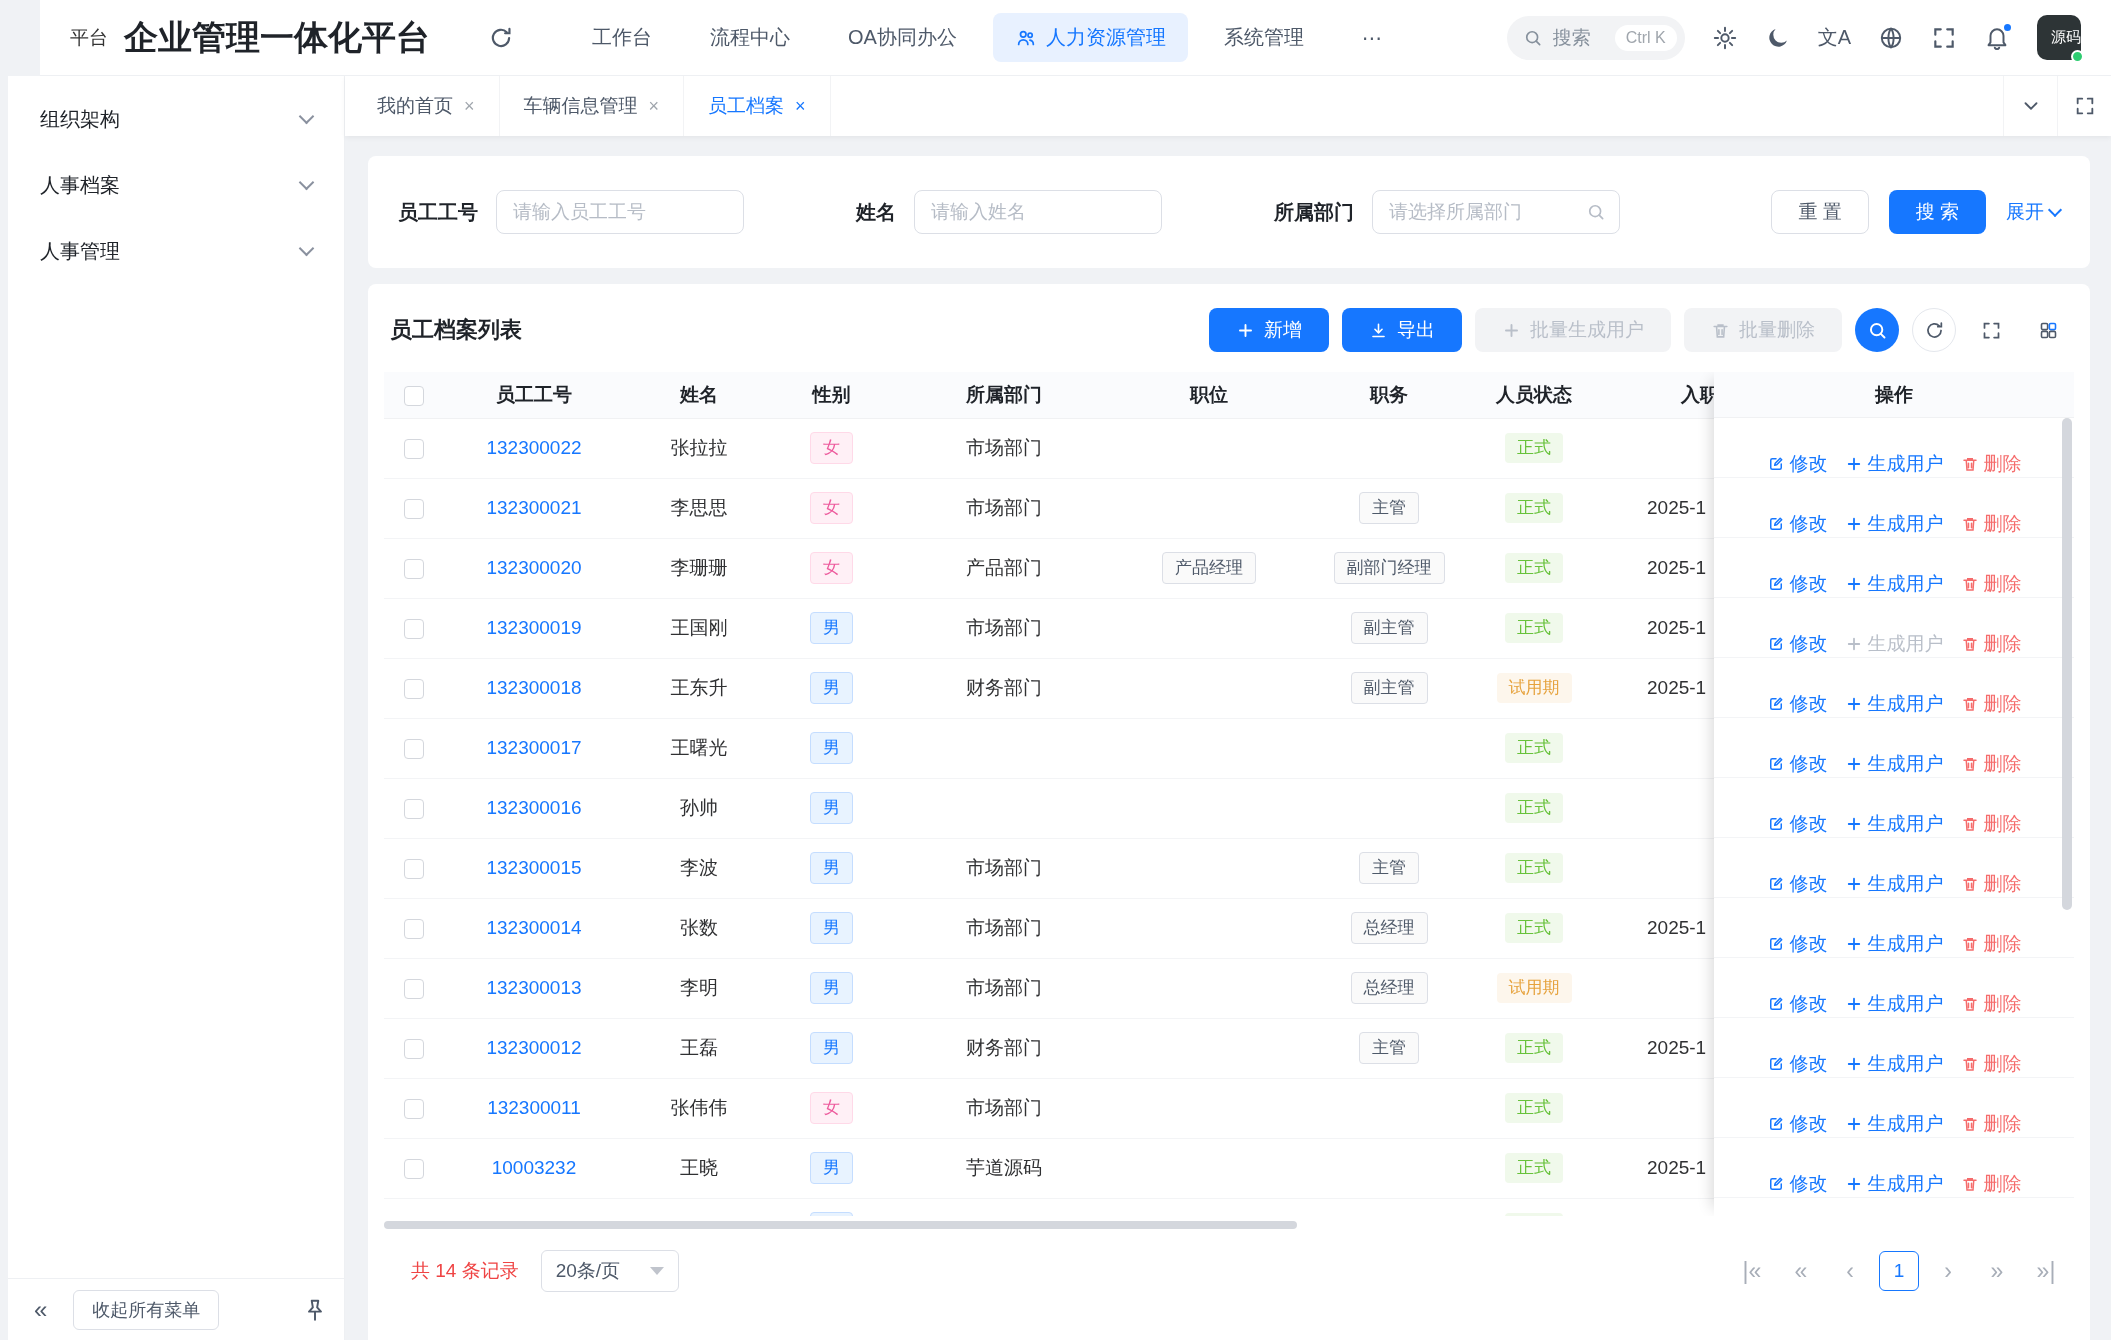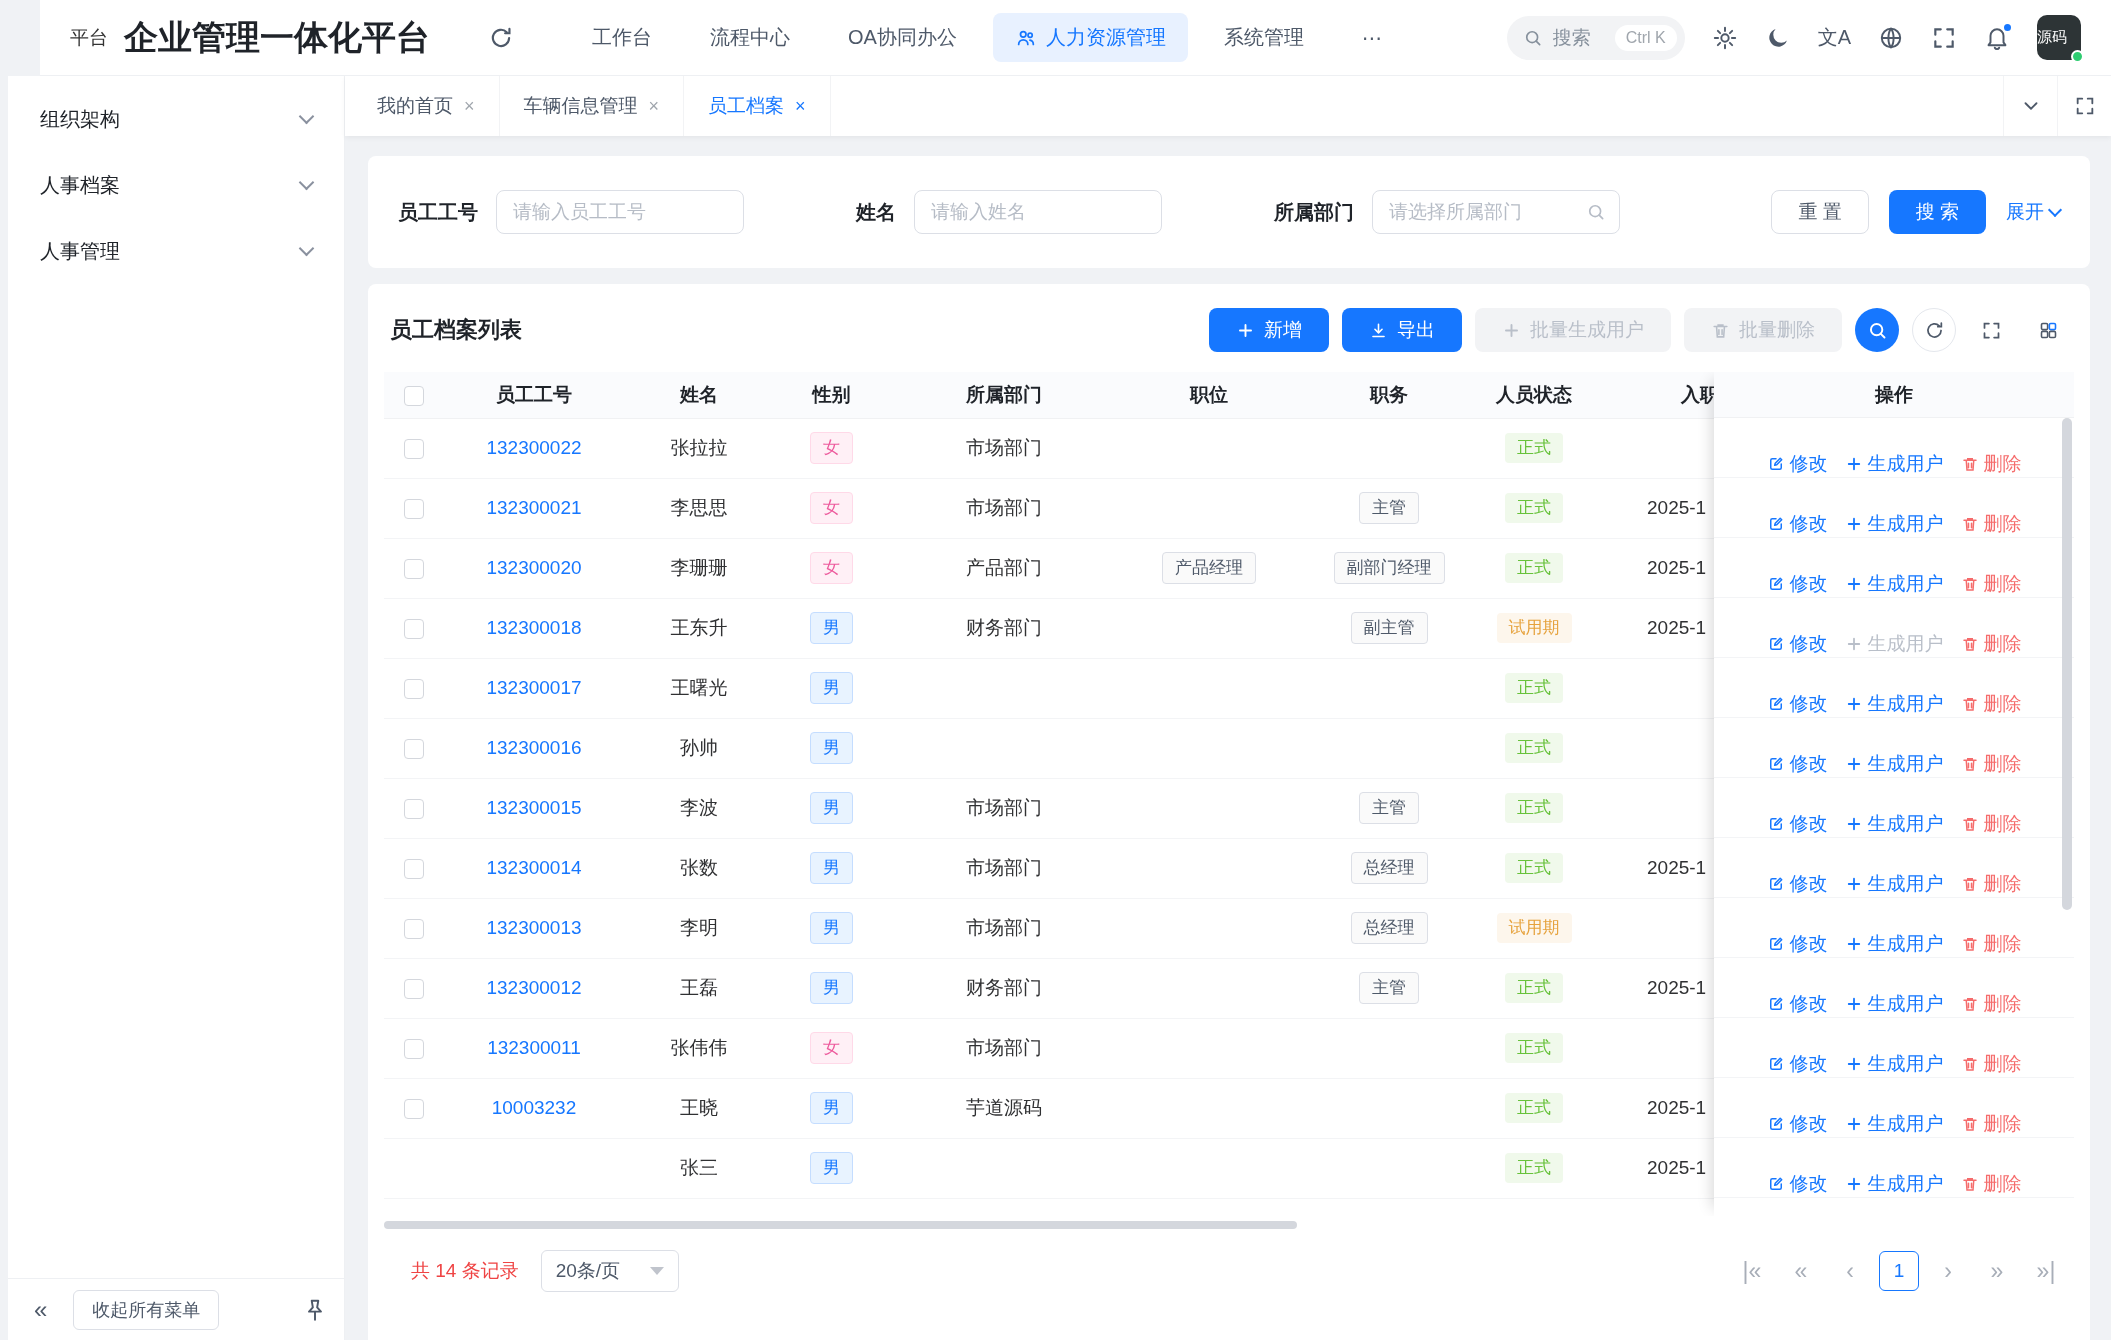--- a/index.html
+++ b/index.html
@@ -26,21 +26,21 @@
     border-radius: 22px; height: 44px; padding: 0 8px 0 16px; color: #86909c; width: 178px; cursor: pointer; }
   .search-pill .mi { width: 20px; height: 20px; }
   .kbd { margin-left: auto; background: #fff; border-radius: 14px; padding: 4px 11px;
     font-size: 16px; color: #a0a6ad; white-space: nowrap; }
   .nav-icon { width: 26px; height: 26px; color: #4e5969; cursor: pointer; position: relative; }
   .nav-icon .mi { width: 26px; height: 26px; }
   .translate-txt { font-size: 20px; color: #4e5969; white-space: nowrap; cursor: pointer; }
   .bell-dot { position: absolute; top: -3px; right: -3px; width: 11px; height: 11px;
     border-radius: 50%; background: var(--primary, #1677ff); border: 2px solid #fff; }
   .avatar { width: 44px; height: 45px; border-radius: 10px; background: #2d3436; color: #fff;
-    font-size: 15px; display: flex; align-items: center; justify-content: flex-start;
+    font-size: 15px; display: flex; align-items: center; justify-content: flex-end;
     position: relative; cursor: pointer; }
   .avatar-dot { position: absolute; right: -3px; bottom: -3px; width: 13px; height: 13px;
     border-radius: 50%; background: #2ecc71; border: 2px solid #fff; }
 
   
   .layout { display: flex; height: 1264px; padding-left: 8px; }
   .sidebar { width: 337px; background: #fff; border-right: 1px solid #eef0f3;
     display: flex; flex-direction: column; }
   .side-items { flex: 1; padding-top: 10px; }
   .side-item { height: 66px; display: flex; align-items: center; justify-content: space-between;
@@ -451,20 +451,31 @@
                   <td>李珊珊</td>
                   <td><span class="tag tag-female">女</span></td>
                   <td>产品部门</td>
                   <td><span class="tag tag-plain">产品经理</span></td>
                   <td><span class="tag tag-plain">副部门经理</span></td>
                   <td><span class="tag tag-success">正式</span></td>
                   <td class="date-cell">2025-1</td>
                 </tr>
                 <tr>
                   <td><span class="cb"></span></td>
+                  <td><span class="id-link">132300019</span></td>
+                  <td>王国刚</td>
+                  <td><span class="tag tag-male">男</span></td>
+                  <td>市场部门</td>
+                  <td></td>
+                  <td><span class="tag tag-plain">副主管</span></td>
+                  <td><span class="tag tag-success">正式</span></td>
+                  <td class="date-cell">2025-1</td>
+                </tr>
+                <tr>
+                  <td><span class="cb"></span></td>
                   <td><span class="id-link">132300018</span></td>
                   <td>王东升</td>
                   <td><span class="tag tag-male">男</span></td>
                   <td>财务部门</td>
                   <td></td>
                   <td><span class="tag tag-plain">副主管</span></td>
                   <td><span class="tag tag-warning">试用期</span></td>
                   <td class="date-cell">2025-1</td>
                 </tr>
                 <tr>

